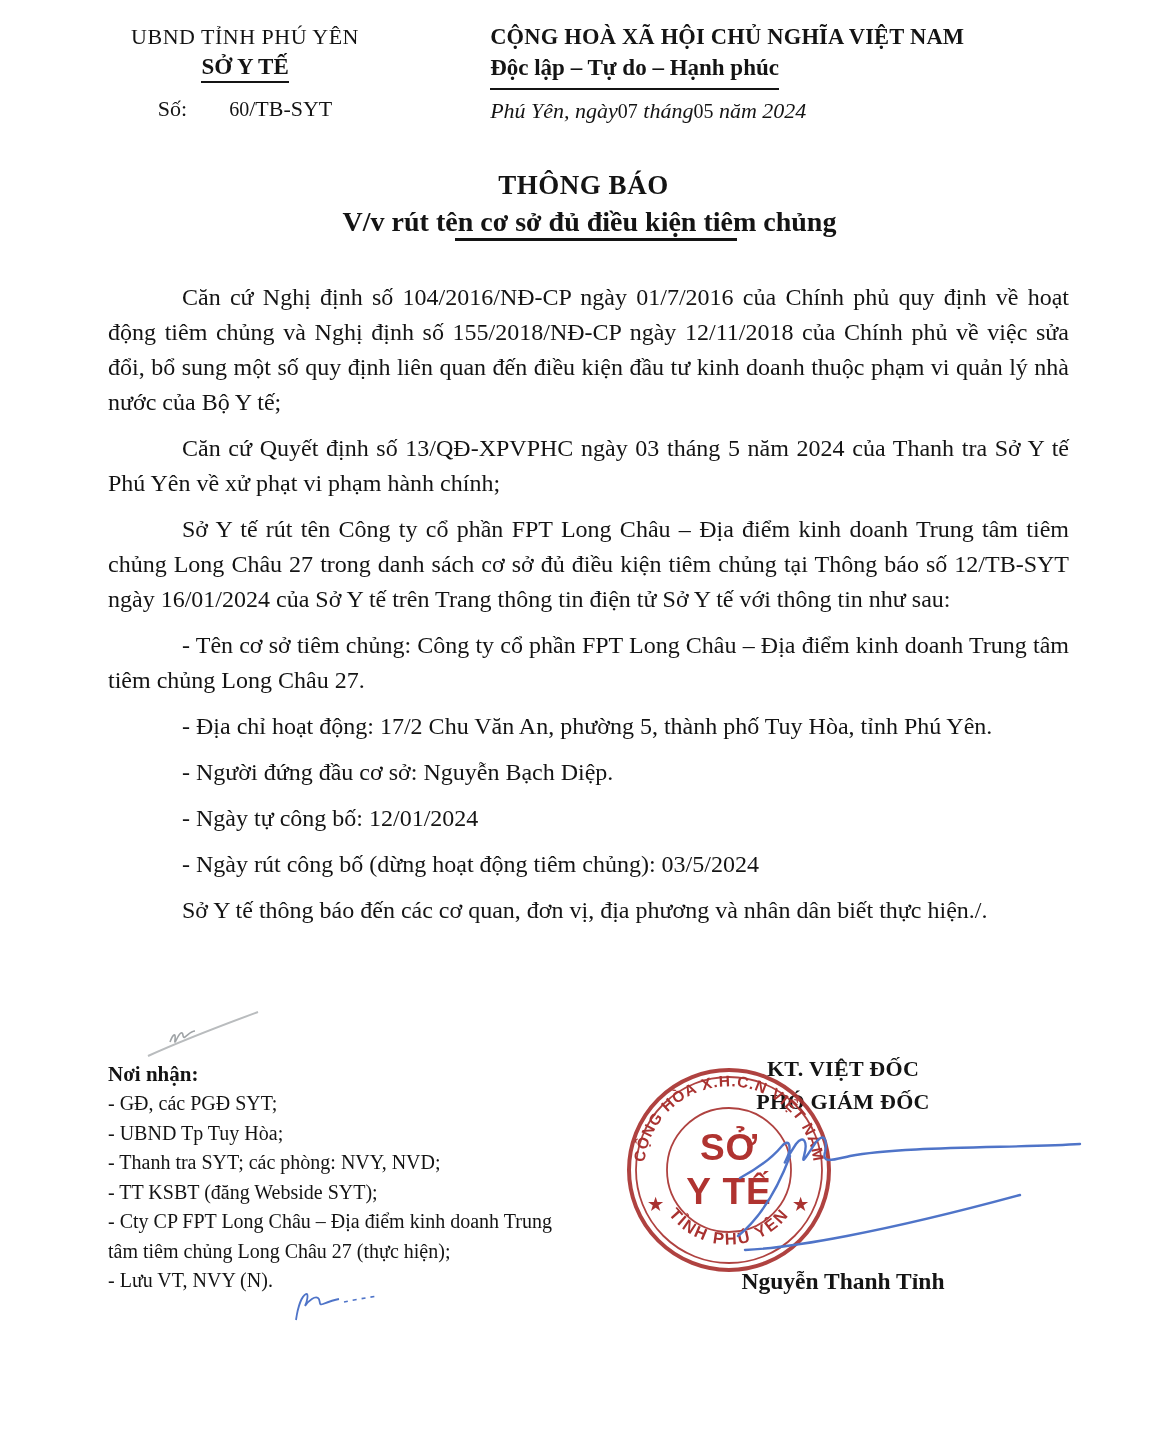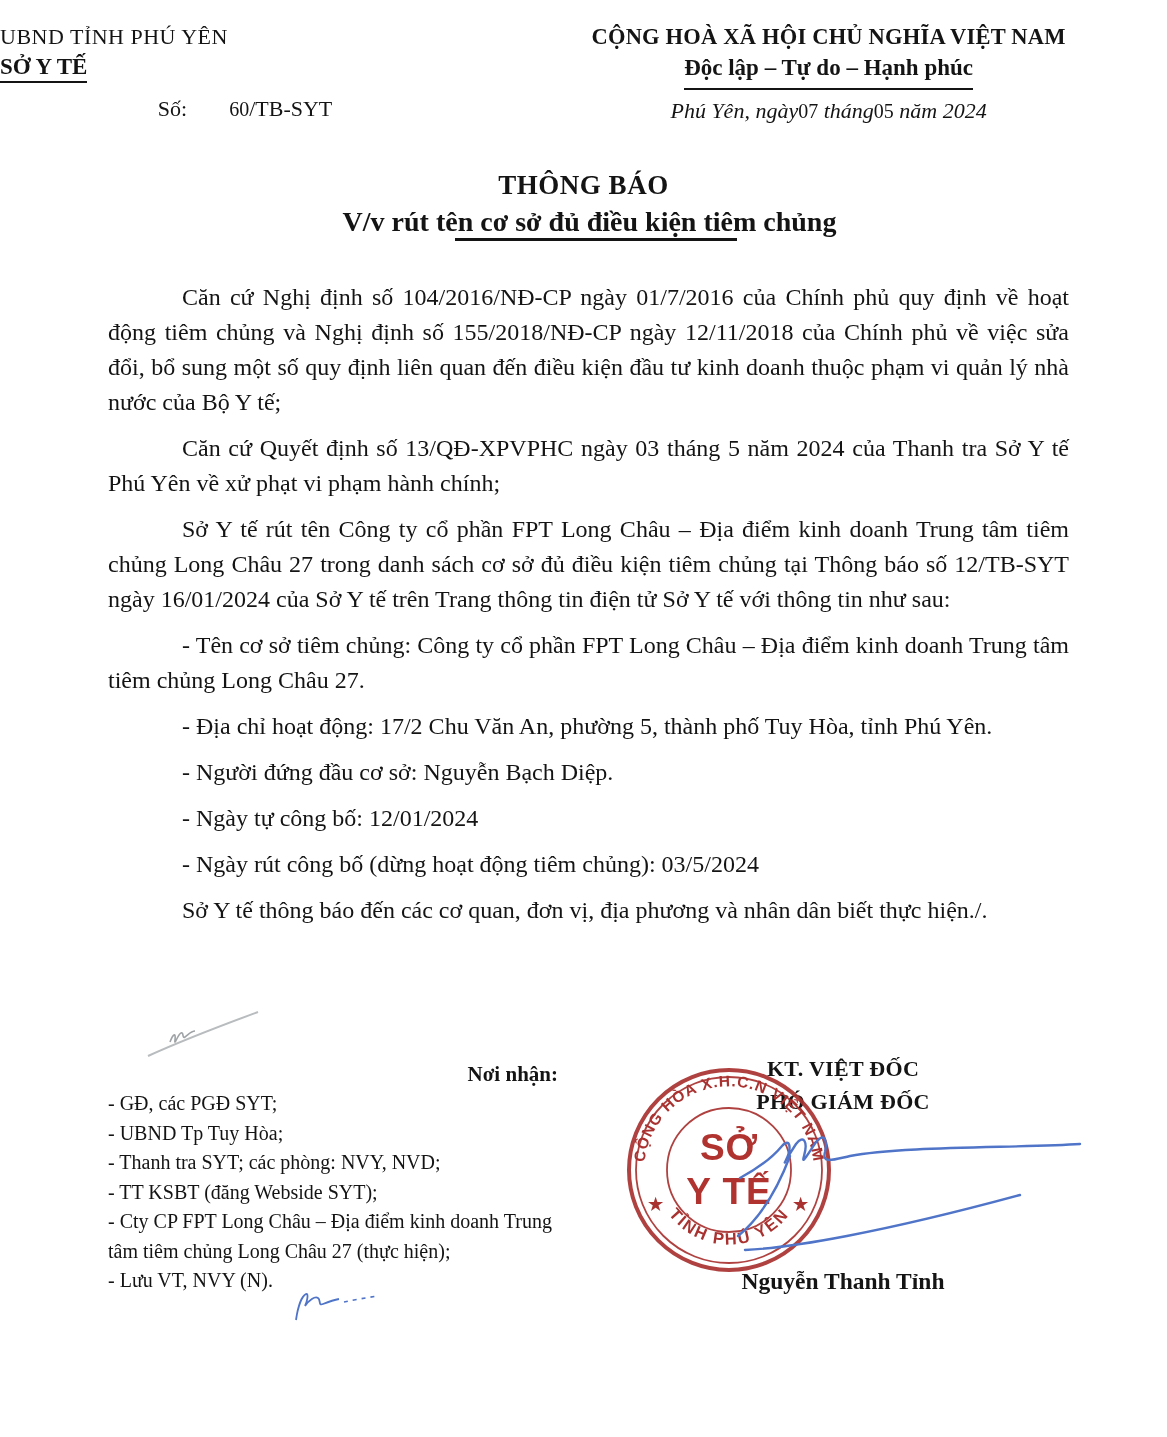--- a/index.html
+++ b/index.html
@@ -7,22 +7,22 @@
     position:relative;
     width:1167px;height:1437px;
     margin:0 auto;
     background:#ffffff;
     font-family:"Liberation Serif", serif;
     color:#141414;
     overflow:hidden;
   }
   
   .header{display:flex;padding-top:24px;}
-  .header-left{width:42%;}
-  .header-right{width:58%;text-align:center;}
+  .header-left{width:42%;text-align:center;}
+  .header-right{width:58%;text-align:left;}
   .org-parent{font-size:22px;letter-spacing:.5px;}
   .org-name{font-size:23px;font-weight:bold;margin-top:4px;}
   .org-name .u{border-bottom:2.5px solid #141414;padding-bottom:2px;}
   .number-line{font-size:22px;margin-top:16px;display:flex;justify-content:center;gap:0;}
   .number-line .lbl{margin-right:42px;}
   .number-line .val{font-size:20px;position:relative;top:2px;}
   .national-1{font-size:22.5px;font-weight:bold;letter-spacing:.2px;}
   .national-2{font-size:23px;font-weight:bold;margin-top:5px;}
   .national-2 .u{border-bottom:2.5px solid #141414;padding-bottom:8px;}
   .date-line{font-size:22px;font-style:italic;margin-top:17px;}
@@ -33,21 +33,21 @@
   .doc-subject{font-size:28px;font-weight:bold;margin-top:5px;padding-left:12px;}
   .subject-underline{position:absolute;left:455px;top:68px;width:282px;height:2.5px;background:#141414;}
   
   .body{margin:42px 98px 0 108px;text-align:justify;}
   .body p{
     font-size:24px;line-height:35px;margin:0 0 11px 0;
     text-indent:74px;
   }
   
   .recipients{position:absolute;left:108px;top:1062px;width:450px;}
-  .recipients .label{font-size:21px;font-weight:bold;margin-bottom:2px;text-align:right;}
+  .recipients .label{font-size:21px;font-weight:bold;margin-bottom:2px;}
   .recipients .item{font-size:20px;line-height:29.5px;}
   .sig-block{position:absolute;left:618px;top:1056px;width:450px;text-align:center;}
   .sig-title-1,.sig-title-2{font-size:22px;font-weight:bold;letter-spacing:.3px;}
   .sig-title-2{margin-top:7px;}
   .signer-name{position:absolute;left:618px;top:1268px;width:450px;text-align:center;
     font-size:23.5px;font-weight:bold;}
   .stamp-wrap{position:absolute;left:625px;top:1066px;width:208px;height:208px;z-index:2;}
   .sign-wrap{position:absolute;left:720px;top:1108px;width:380px;height:200px;z-index:3;}
   .initial-wrap{position:absolute;left:140px;top:998px;width:130px;height:66px;z-index:1;}
   .recmark-wrap{position:absolute;left:282px;top:1280px;width:110px;height:48px;z-index:1;}

